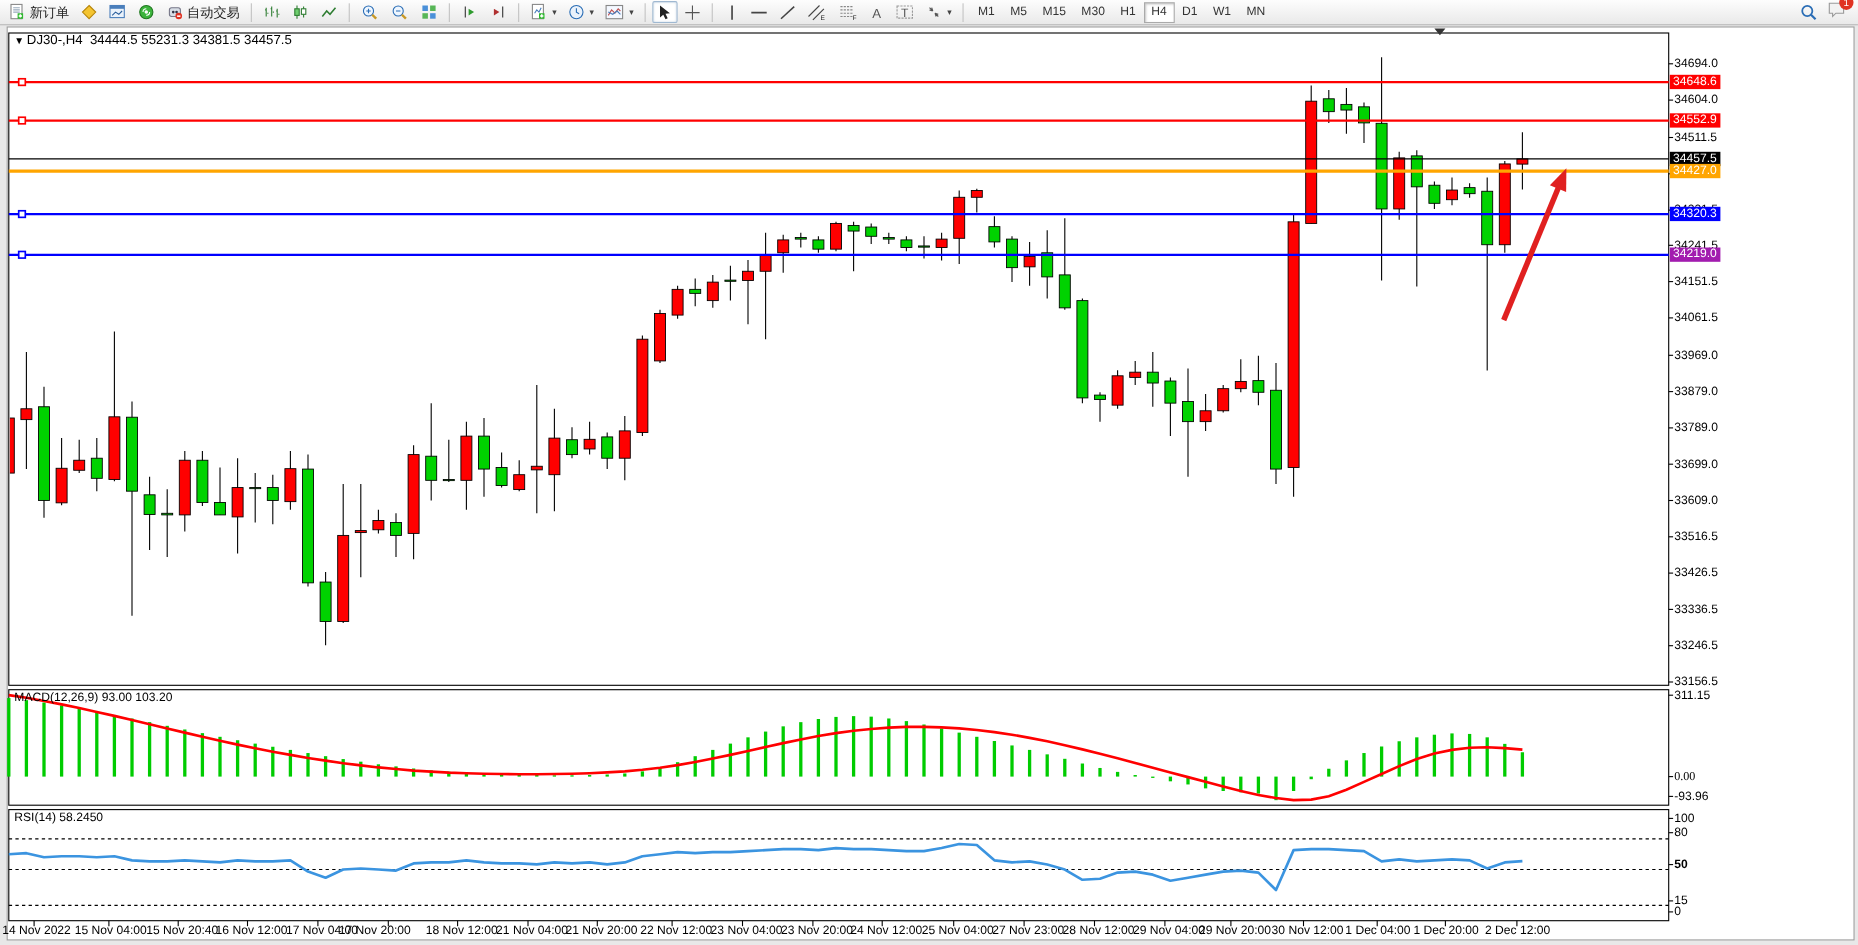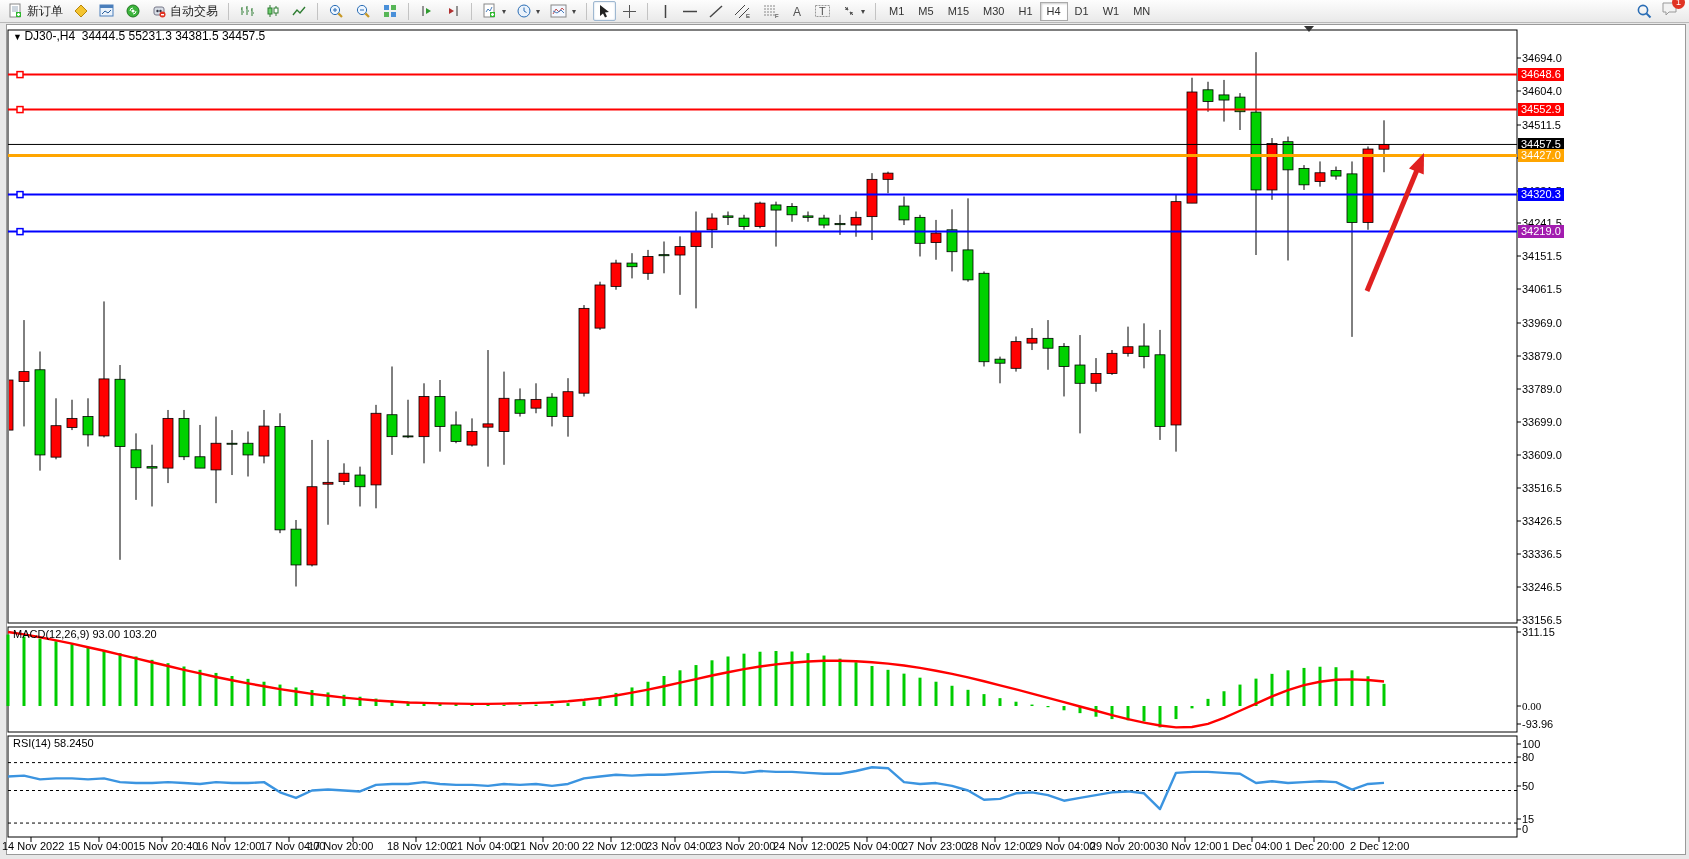--- a/index.html
+++ b/index.html
@@ -608,21 +608,21 @@
       <div class="tick-label" style="top: 483px;">33516.5</div>
       <div class="tick-label" style="top: 516px;">33426.5</div>
       <div class="tick-label" style="top: 549px;">33336.5</div>
       <div class="tick-label" style="top: 582px;">33246.5</div>
       <div class="tick-label" style="top: 615px;">33156.5</div>
       <div class="tick-label" style="top: 627px;">311.15</div>
       <div class="tick-label" style="top: 701px; font-family: Liberation Serif, serif;">0.00</div>
       <div class="tick-label" style="top: 719px;">-93.96</div>
       <div class="tick-label" style="top: 739px;">100</div>
       <div class="tick-label" style="top: 752px;">80</div>
-      <div class="tick-label" style="top: 781px;">50</div>
+      <div class="tick-label" style="top: 781px; font-weight: bold;">50</div>
       <div class="tick-label" style="top: 814px;">15</div>
       <div class="tick-label" style="top: 824px;">0</div>
       <div class="line-label" style="top: 68.1px; background: rgb(255, 0, 0);">34648.6</div>
       <div class="line-label" style="top: 103.078px; background: rgb(255, 0, 0);">34552.9</div>
       <div class="line-label" style="top: 137.946px; background: rgb(0, 0, 0);">34457.5</div>
       <div class="line-label" style="top: 149.094px; background: rgb(255, 165, 0);">34427.0</div>
       <div class="line-label" style="top: 188.093px; background: rgb(0, 0, 255);">34320.3</div>
       <div class="line-label" style="top: 225.118px; background: #a21caf;">34219.0</div>
       <div class="time-label" style="left: 2px;">14 Nov 2022</div>
       <div class="time-label" style="left: 68px;">15 Nov 04:00</div>

